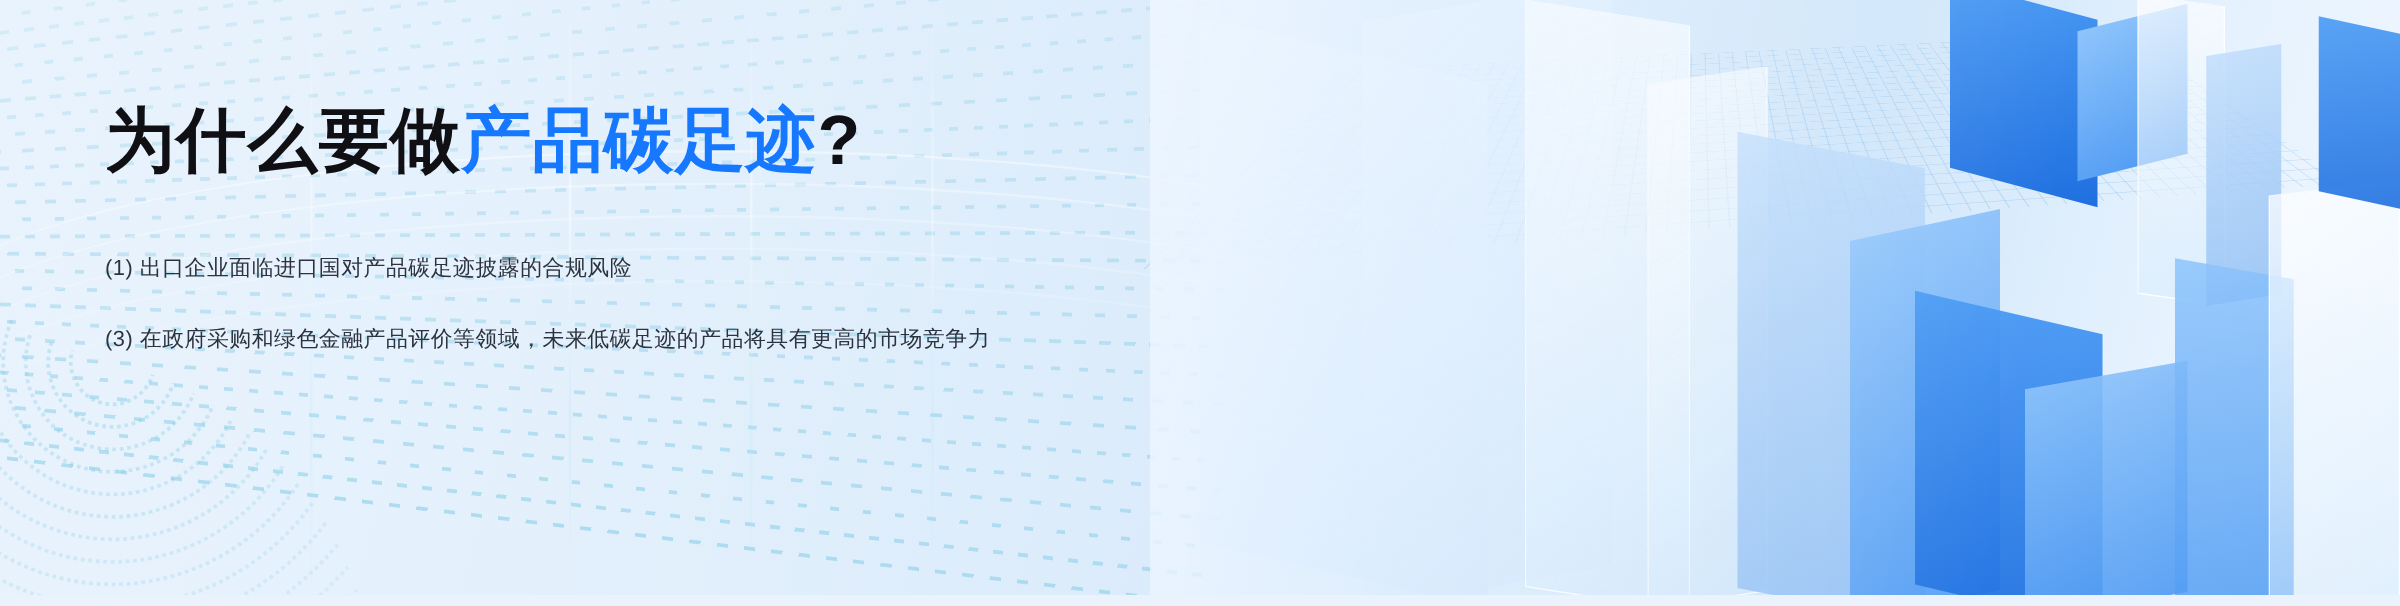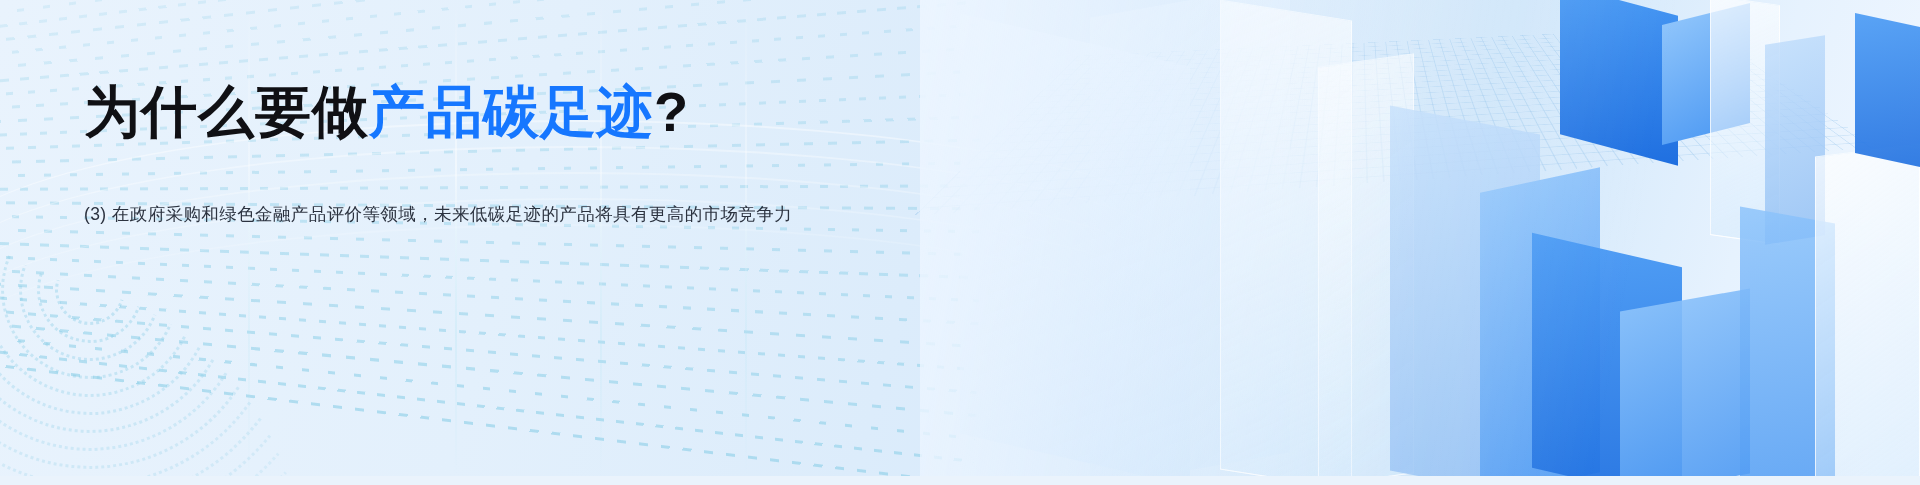--- a/index.html
+++ b/index.html
@@ -166,18 +166,22 @@
 
     <div style="left:0;top:0;width:1000px;height:485px;background:linear-gradient(100deg,rgba(236,245,255,.95) 0%,rgba(232,243,255,.55) 22%,rgba(255,255,255,.12) 48%,rgba(255,255,255,0) 70%)"></div>
   </div>
 
   <h1 class="title">
     <span>为什么要做</span><span class="hl">产品碳足迹</span><span class="qm">?</span>
   </h1>
 
   <div class="bullets">
     <div class="bullet">
+      <span>(1)</span>
+      <span>出口企业面临进口国对产品碳足迹披露的合规风险</span>
+    </div>
+    <div class="bullet">
       <span>(3)</span>
       <span>在政府采购和绿色金融产品评价等领域，未来低碳足迹的产品将具有更高的市场竞争力</span>
     </div>
   </div>
 
 </div>
 
 </body></html>

